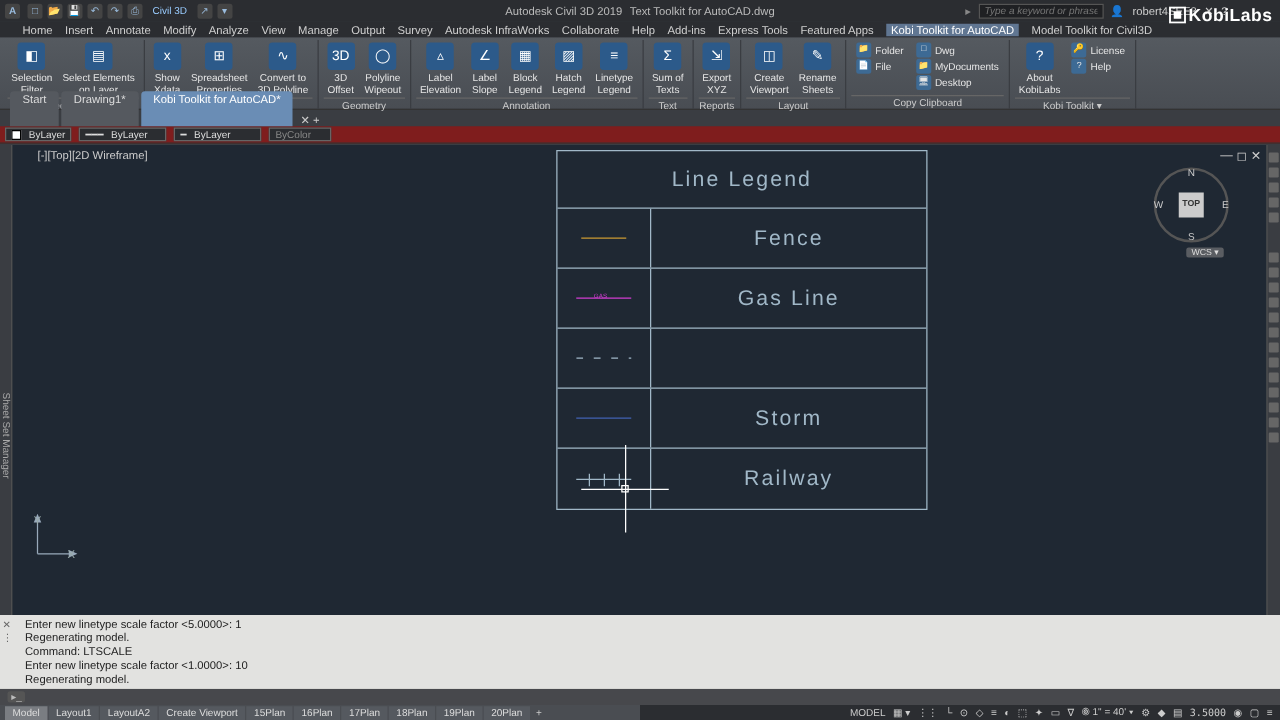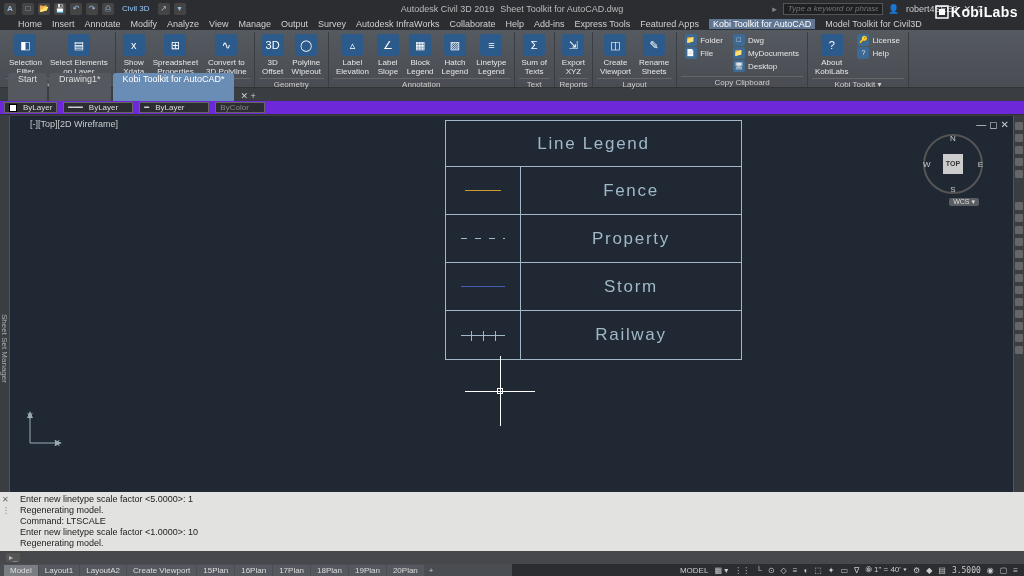--- a/index.html
+++ b/index.html
@@ -32,21 +32,21 @@
 .ribbon-clip .mi { width: 12px; height: 12px; background: #3d6a94; border-radius: 2px; font-size: 7px; text-align: center; line-height: 12px; }
 .ribbon-panel .panel-title { font-size: 8px; color: #ccc; text-align: center; border-top: 1px solid #666; padding-top: 1px; }
 
 
 .dwgtabs { height: 13px; background: #3a3d42; display: flex; align-items: flex-end; padding-left: 8px; gap: 2px; font-size: 9px; }
 .dwgtabs .tab { background: #55595f; color: #ddd; padding: 0 10px; height: 28px; line-height: 12px; border-radius: 3px 3px 0 0; cursor: pointer; }
 .dwgtabs .tab.active { background: #6a8db5; color: #fff; }
 .dwgtabs .plus { color: #ccc; padding: 0 4px; cursor: pointer; }
 
 
-.propbar { height: 14px; background: #6d28d9; display: flex; align-items: center; padding: 0 4px; gap: 6px; font-size: 9px; color: #ddd; border-bottom: 1px solid #333; }
+.propbar { height: 14px; background: #7f1d1d; display: flex; align-items: center; padding: 0 4px; gap: 6px; font-size: 9px; color: #ddd; border-bottom: 1px solid #333; }
 .propbar .combo { background: #2b2d31; border: 1px solid #666; padding: 0 4px; height: 11px; line-height: 11px; font-size: 8px; display: flex; align-items: center; gap: 6px; }
 .propbar .swatch { width: 8px; height: 8px; background: #fff; border: 1px solid #000; }
 
 
 .workarea { position: absolute; top: 116px; left: 0; right: 0; bottom: 45px; display: flex; }
 .sidepalette { width: 10px; background: #3a3d42; border-right: 1px solid #555; writing-mode: vertical-rl; font-size: 8px; color: #aaa; text-align: center; padding-top: 50px; }
 .canvas { flex: 1; background: #1f2833; position: relative; }
 .canvas-label { position: absolute; top: 3px; left: 20px; font-size: 9px; color: #ccc; }
 .winctrl { position: absolute; top: 3px; right: 4px; display: flex; gap: 3px; color: #ccc; font-size: 10px; }
 .winctrl span { cursor: pointer; }
@@ -121,21 +121,21 @@
     <span>💾</span>
     <span>↶</span>
     <span>↷</span>
     <span>⎙</span>
     <span style="width:auto;background:none;color:#9cf;padding:0 4px">Civil 3D</span>
     <span>↗</span>
     <span>▾</span>
   </div>
   <div class="center">
     <span>Autodesk Civil 3D 2019</span>
-    <span>Sheet Toolkit for AutoCAD.dwg</span>
+    <span>Text Toolkit for AutoCAD.dwg</span>
   </div>
   <div class="right">
     <span style="color:#888">▸</span>
     <input class="searchbox" placeholder="Type a keyword or phrase" style="">
     <span style="color:#8cf">👤</span>
     <span>robert4SEE3</span>
     <span>✕</span>
     <span>?</span>
     <span style="width:30px"></span>
   </div>
@@ -337,23 +337,30 @@
     <div class="legend-table">
       <div class="hd">Line Legend</div>
       <div class="row">
         <div class="c1">
             <div class="sym-line sym-fence"></div>
           </div>
         <div class="c2">Fence</div>
       </div>
       <div class="row">
         <div class="c1">
+            <div class="sym-line sym-gas">
+              <span>GAS</span>
+            </div>
+          </div>
+        <div class="c2">Gas Line</div>
+      </div>
+      <div class="row">
+        <div class="c1">
             <div class="sym-prop"></div>
           </div>
-        <div class="c2">Property</div>
       </div>
       <div class="row">
         <div class="c1">
             <div class="sym-storm"></div>
           </div>
         <div class="c2">Storm</div>
       </div>
       <div class="row">
         <div class="c1">
             <div class="sym-rail">

